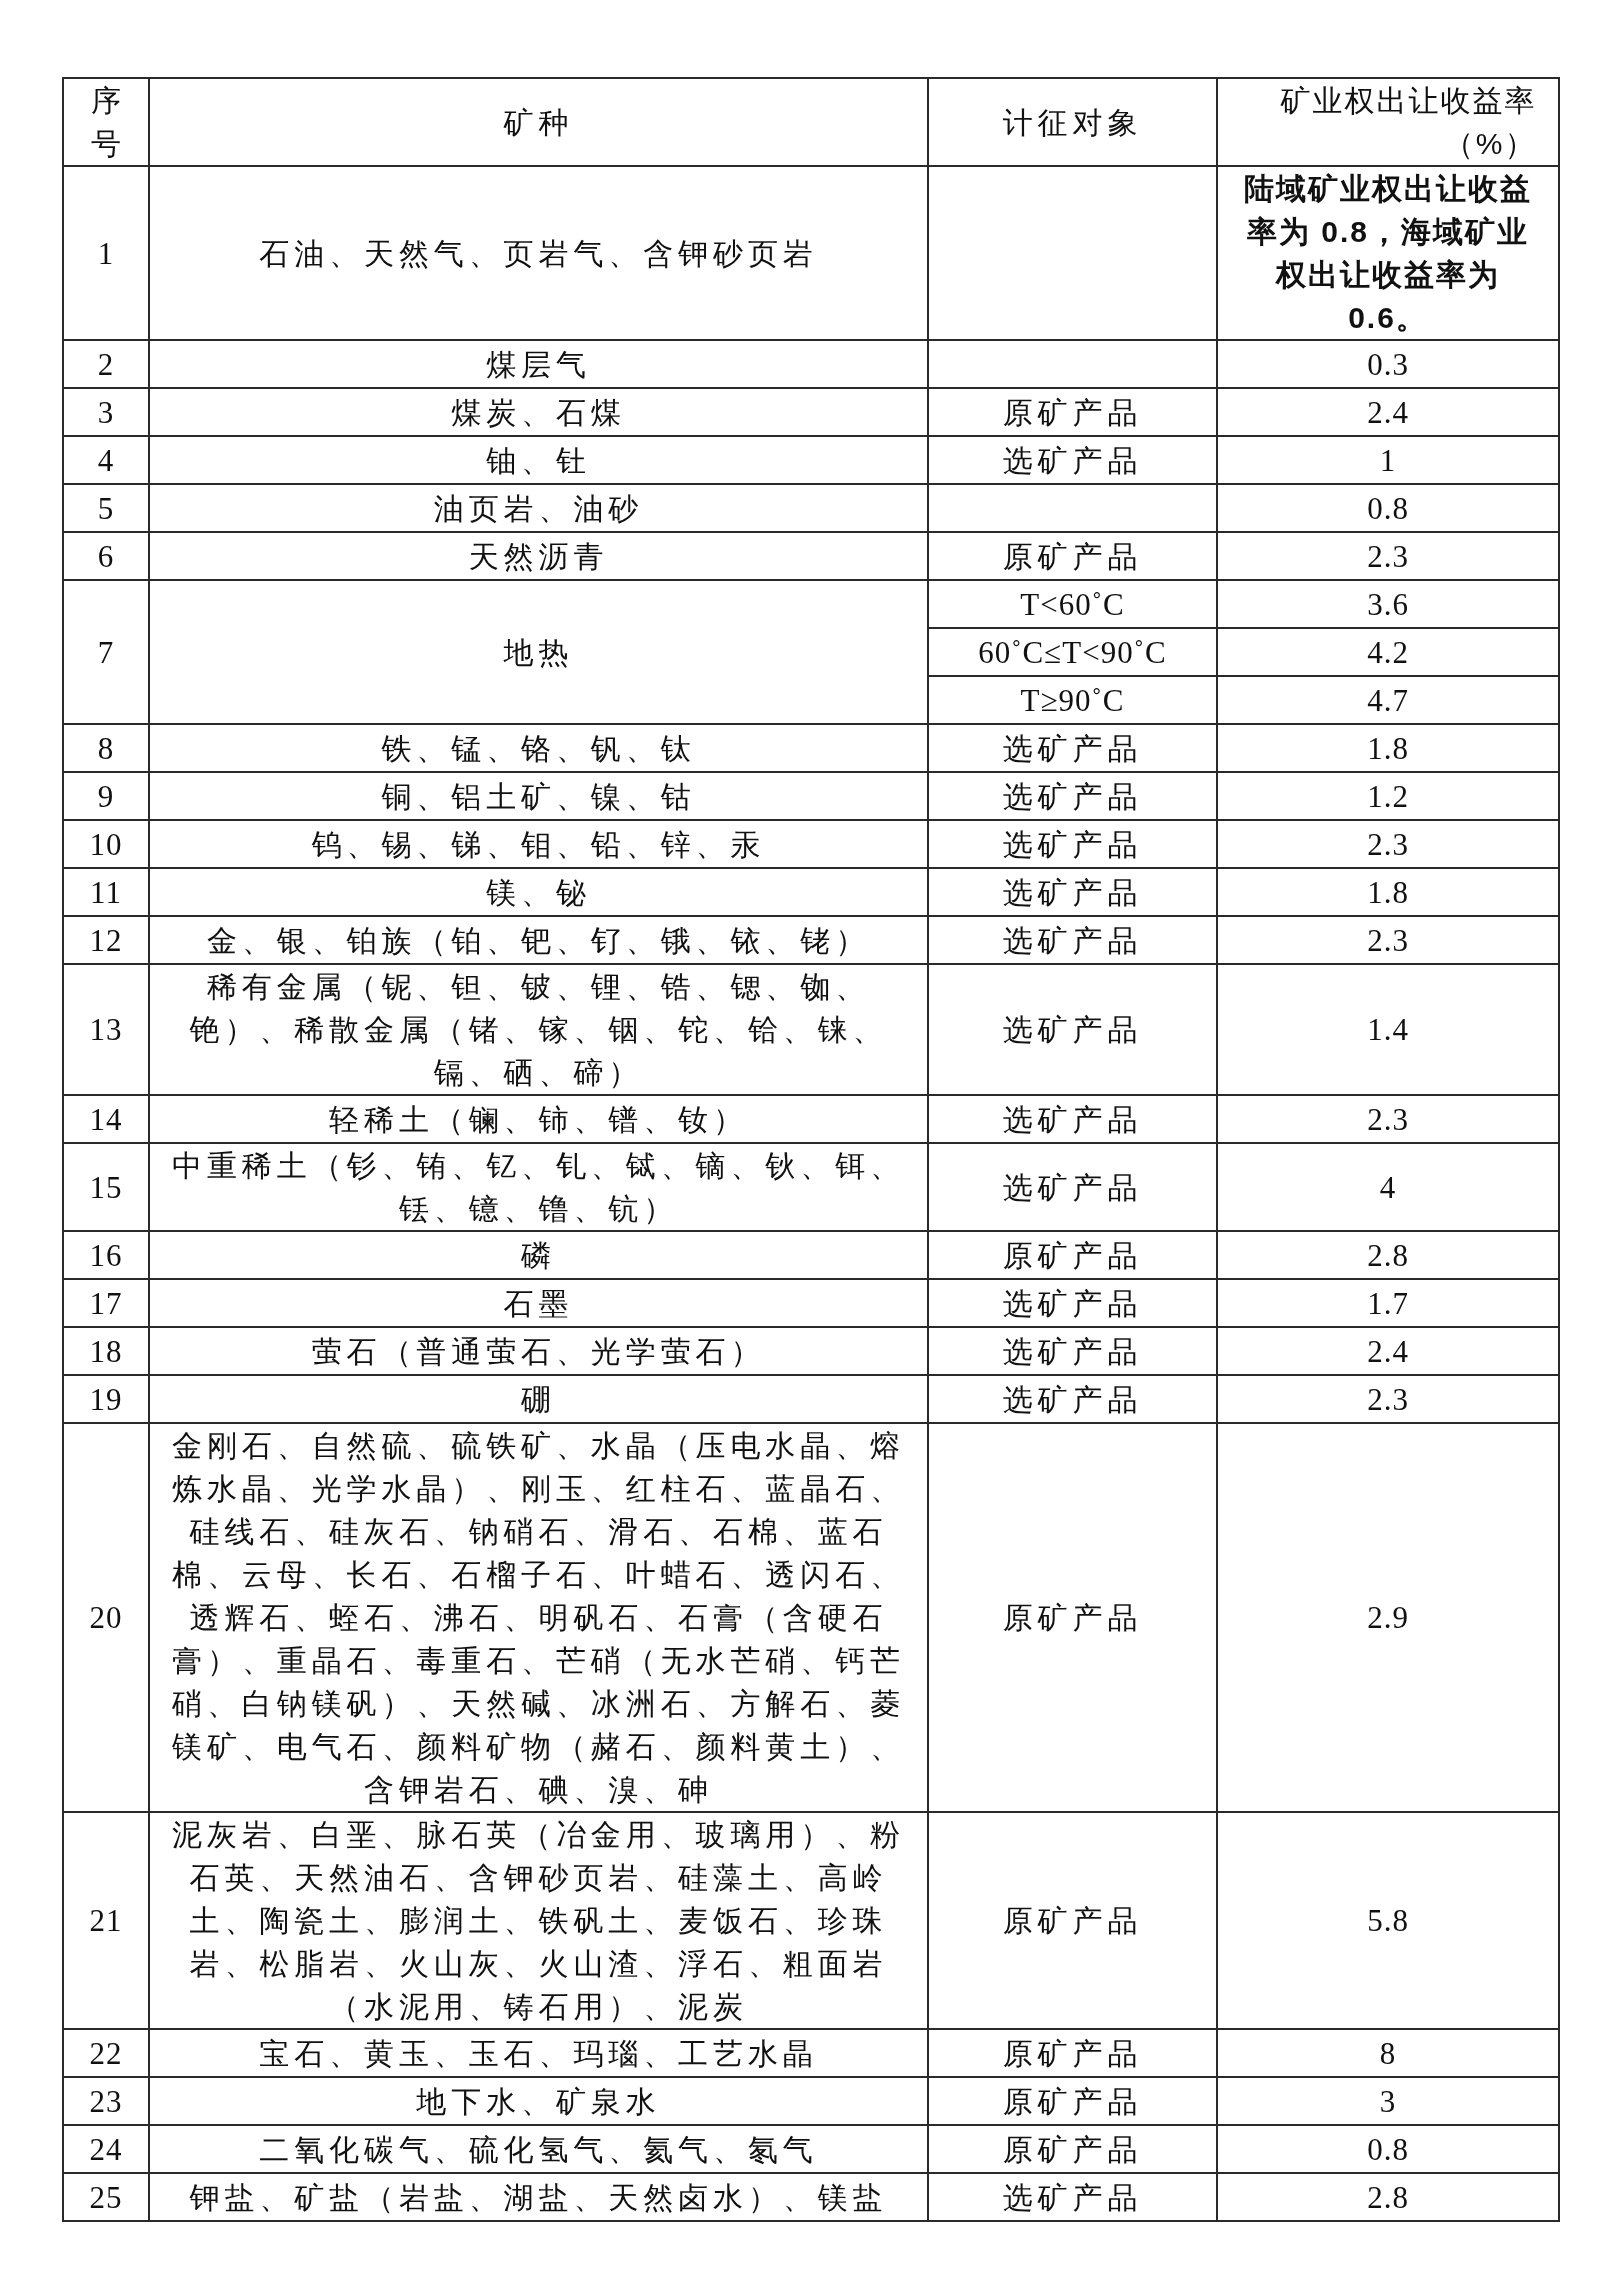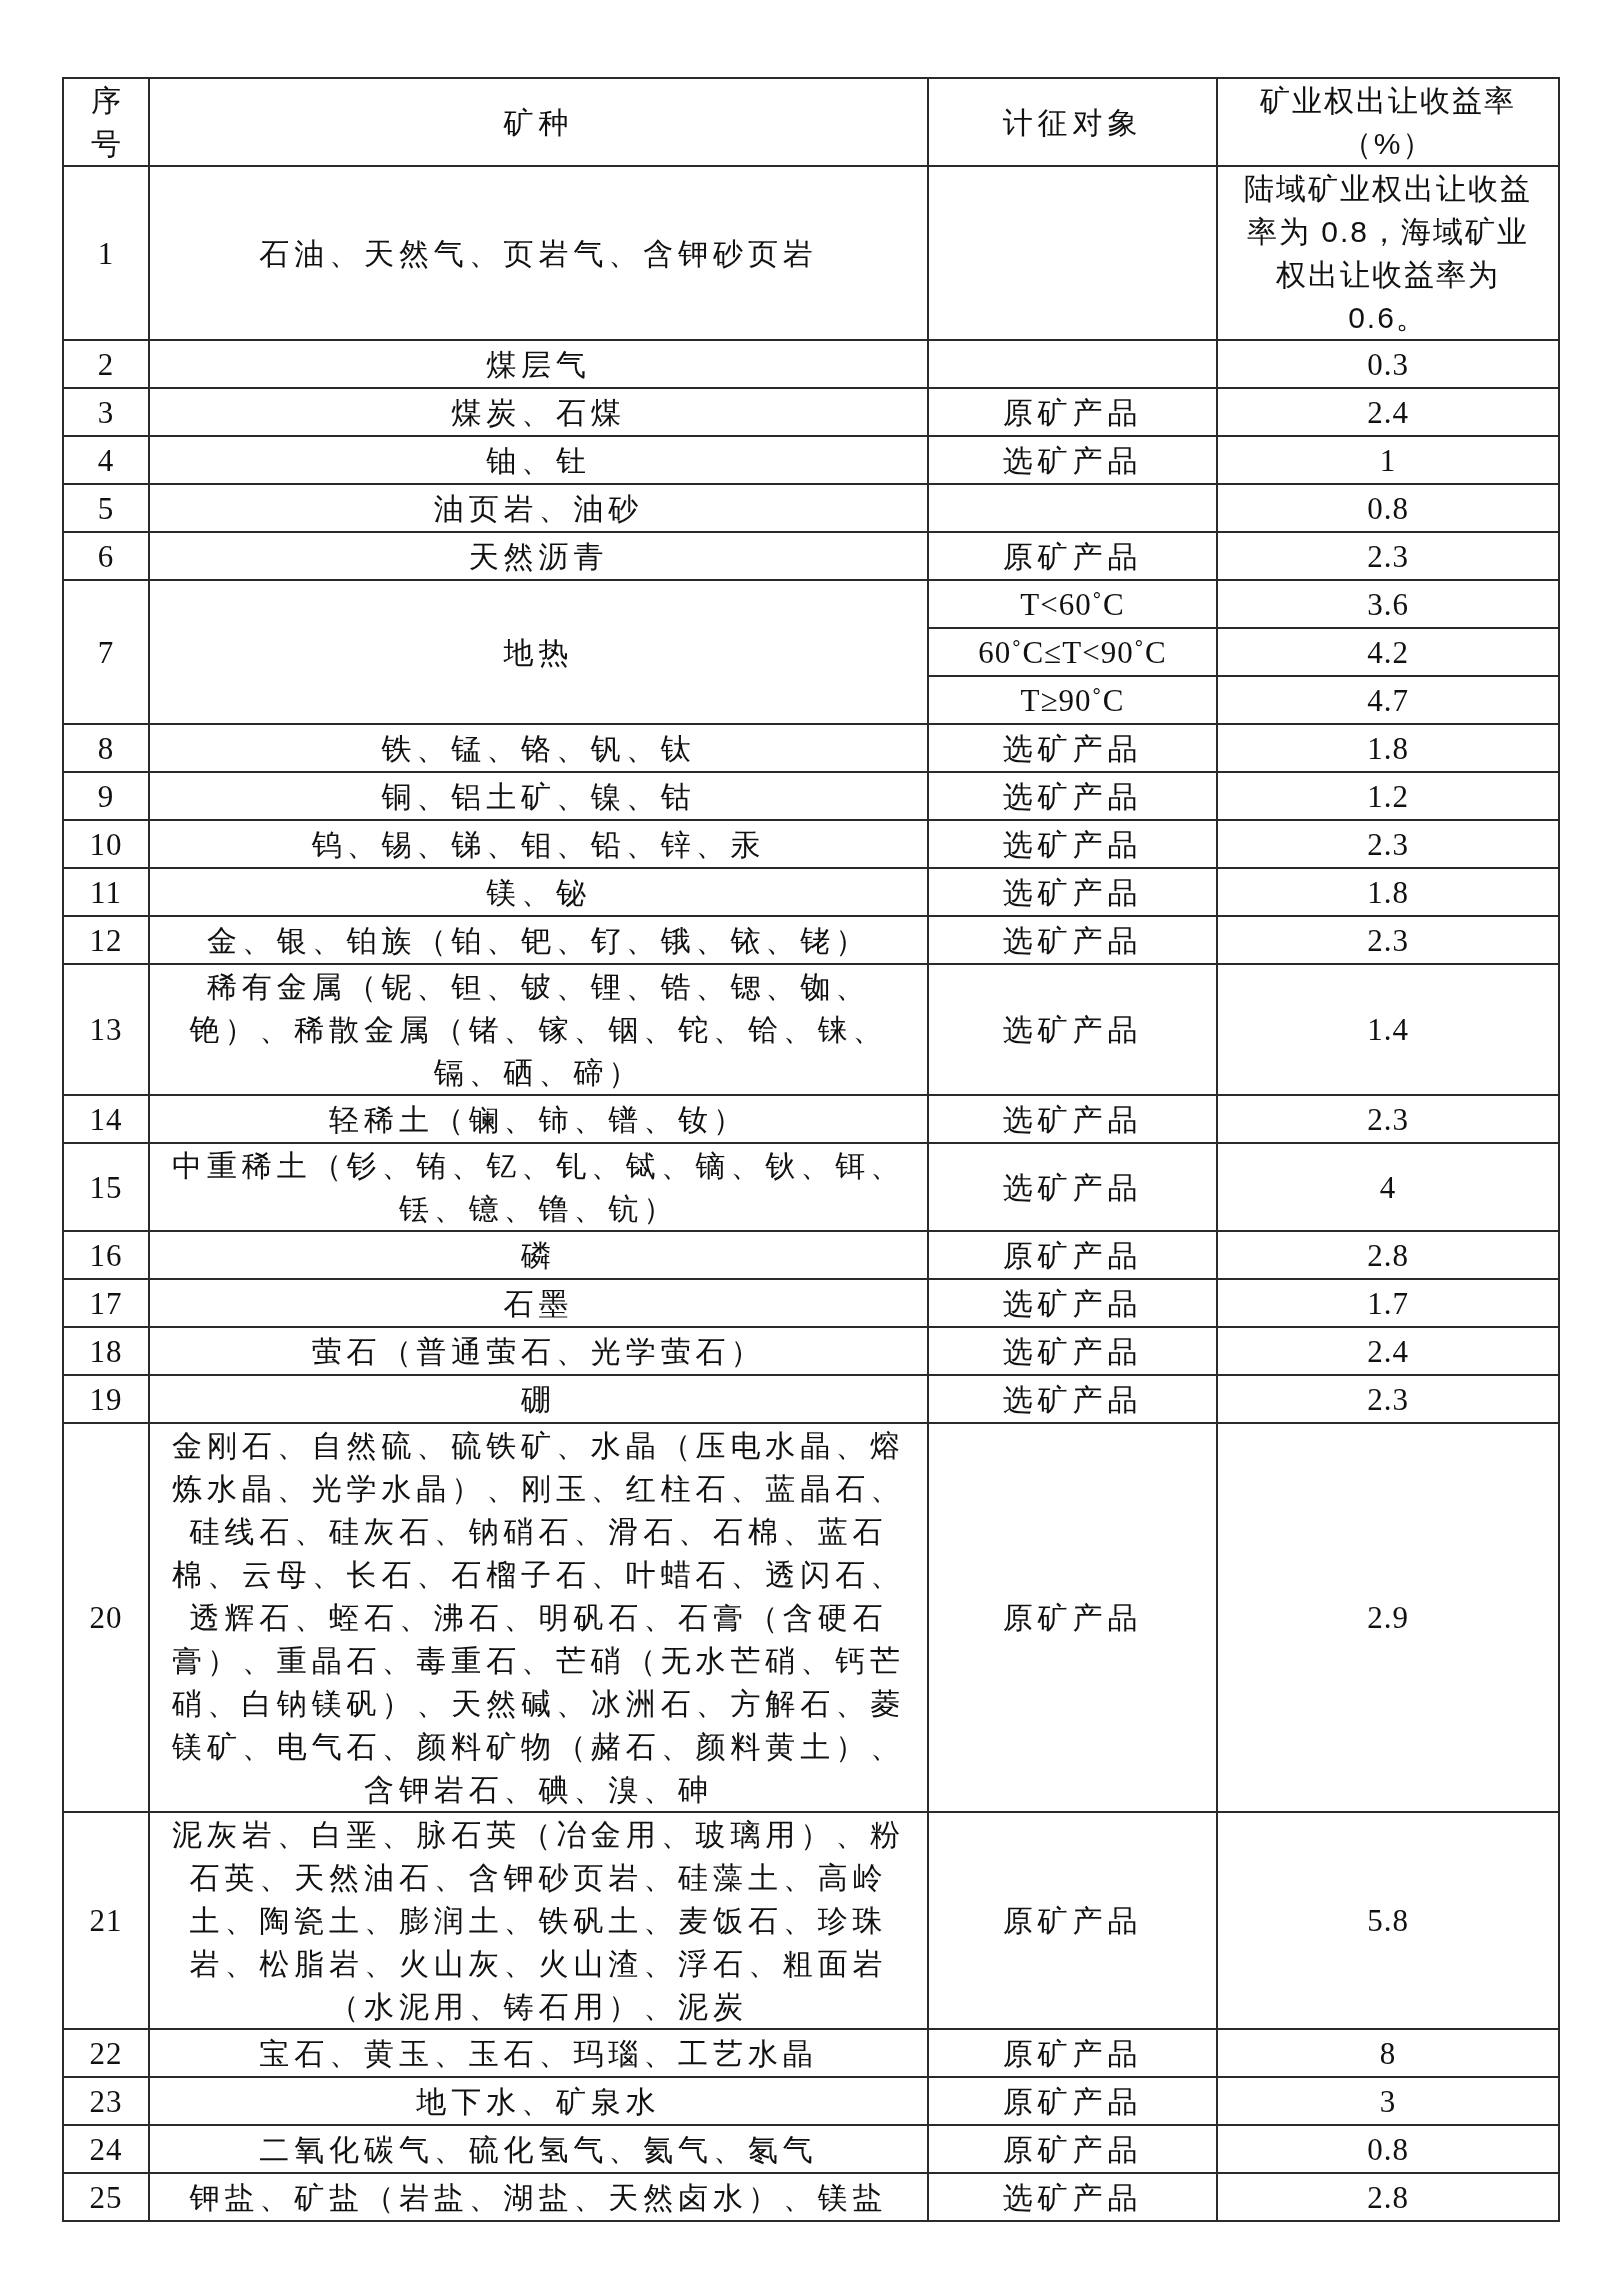--- a/index.html
+++ b/index.html
@@ -49,29 +49,29 @@
         <col class="c0">
         <col class="c1">
         <col class="c2">
         <col class="c3">
       </colgroup>
   <thead>
     <tr class="h-head">
       <th class="hdr" style="letter-spacing:0; padding:0 17.6px;">序号</th>
       <th>矿种</th>
       <th>计征对象</th>
-      <th class="hdr" style="letter-spacing:2px; padding:0 21.6px;">矿业权出让收益率（%）</th>
+      <th class="hdr" style="letter-spacing:2px; padding:0 21.6px;text-align:right;">矿业权出让收益率（%）</th>
     </tr>
   </thead>
   <tbody>
     <tr class="h3">
       <td class="num">1</td>
       <td>石油、天然气、页岩气、含钾砂页岩</td>
       <td></td>
-      <td style="letter-spacing:2px; padding:0 13.7px;">陆域矿业权出让收益率为 0.8，海域矿业权出让收益率为 0.6。</td>
+      <td style="letter-spacing:2px; padding:0 13.7px;font-weight:bold;">陆域矿业权出让收益率为 0.8，海域矿业权出让收益率为 0.6。</td>
     </tr>
     <tr class="h1">
       <td class="num">2</td>
       <td>煤层气</td>
       <td></td>
       <td class="num">0.3</td>
     </tr>
     <tr class="h1">
       <td class="num">3</td>
       <td>煤炭、石煤</td>

